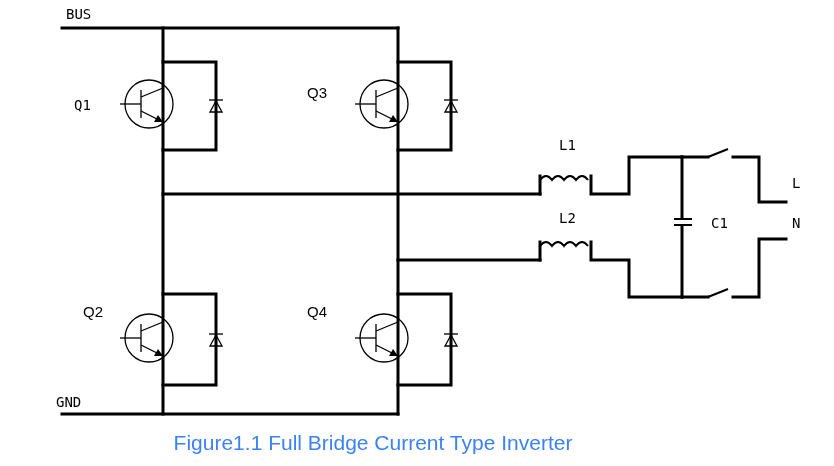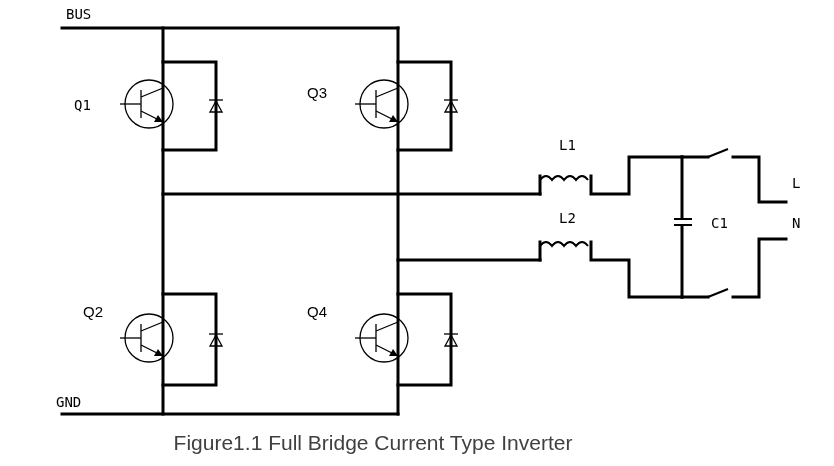--- a/index.html
+++ b/index.html
@@ -4,21 +4,21 @@
   <style>
     html, body { margin: 0; padding: 0; background: #ffffff; }
     body { width: 834px; height: 466px; overflow: hidden; position: relative; }
     #diagram { position: absolute; left: 0; top: 0; }
     .wire { stroke: #000; stroke-width: 3; fill: none; stroke-linecap: square; }
     .thin { stroke: #000; stroke-width: 1.3; fill: none; }
     .lbl { font-family: "DejaVu Sans Mono", monospace; font-size: 14px; fill: #000; }
     .lbl-sans { font-family: "Liberation Sans", sans-serif; font-size: 15px; fill: #000; }
     #caption {
       position: absolute; left: 0; width: 746px; top: 431px; text-align: center;
-      font-family: "Liberation Sans", sans-serif; font-size: 21px; color: #404040;
+      font-family: "Liberation Sans", sans-serif; font-size: 21px; color: #3b82f6;
     }
   </style>
 </head>
 <body>
 
 <svg id="diagram" width="834" height="466" viewBox="0 0 834 466">
 
   <line class="wire" x1="62" y1="28" x2="398" y2="28"></line>
   <line class="wire" x1="62" y1="414" x2="398" y2="414"></line>
 

